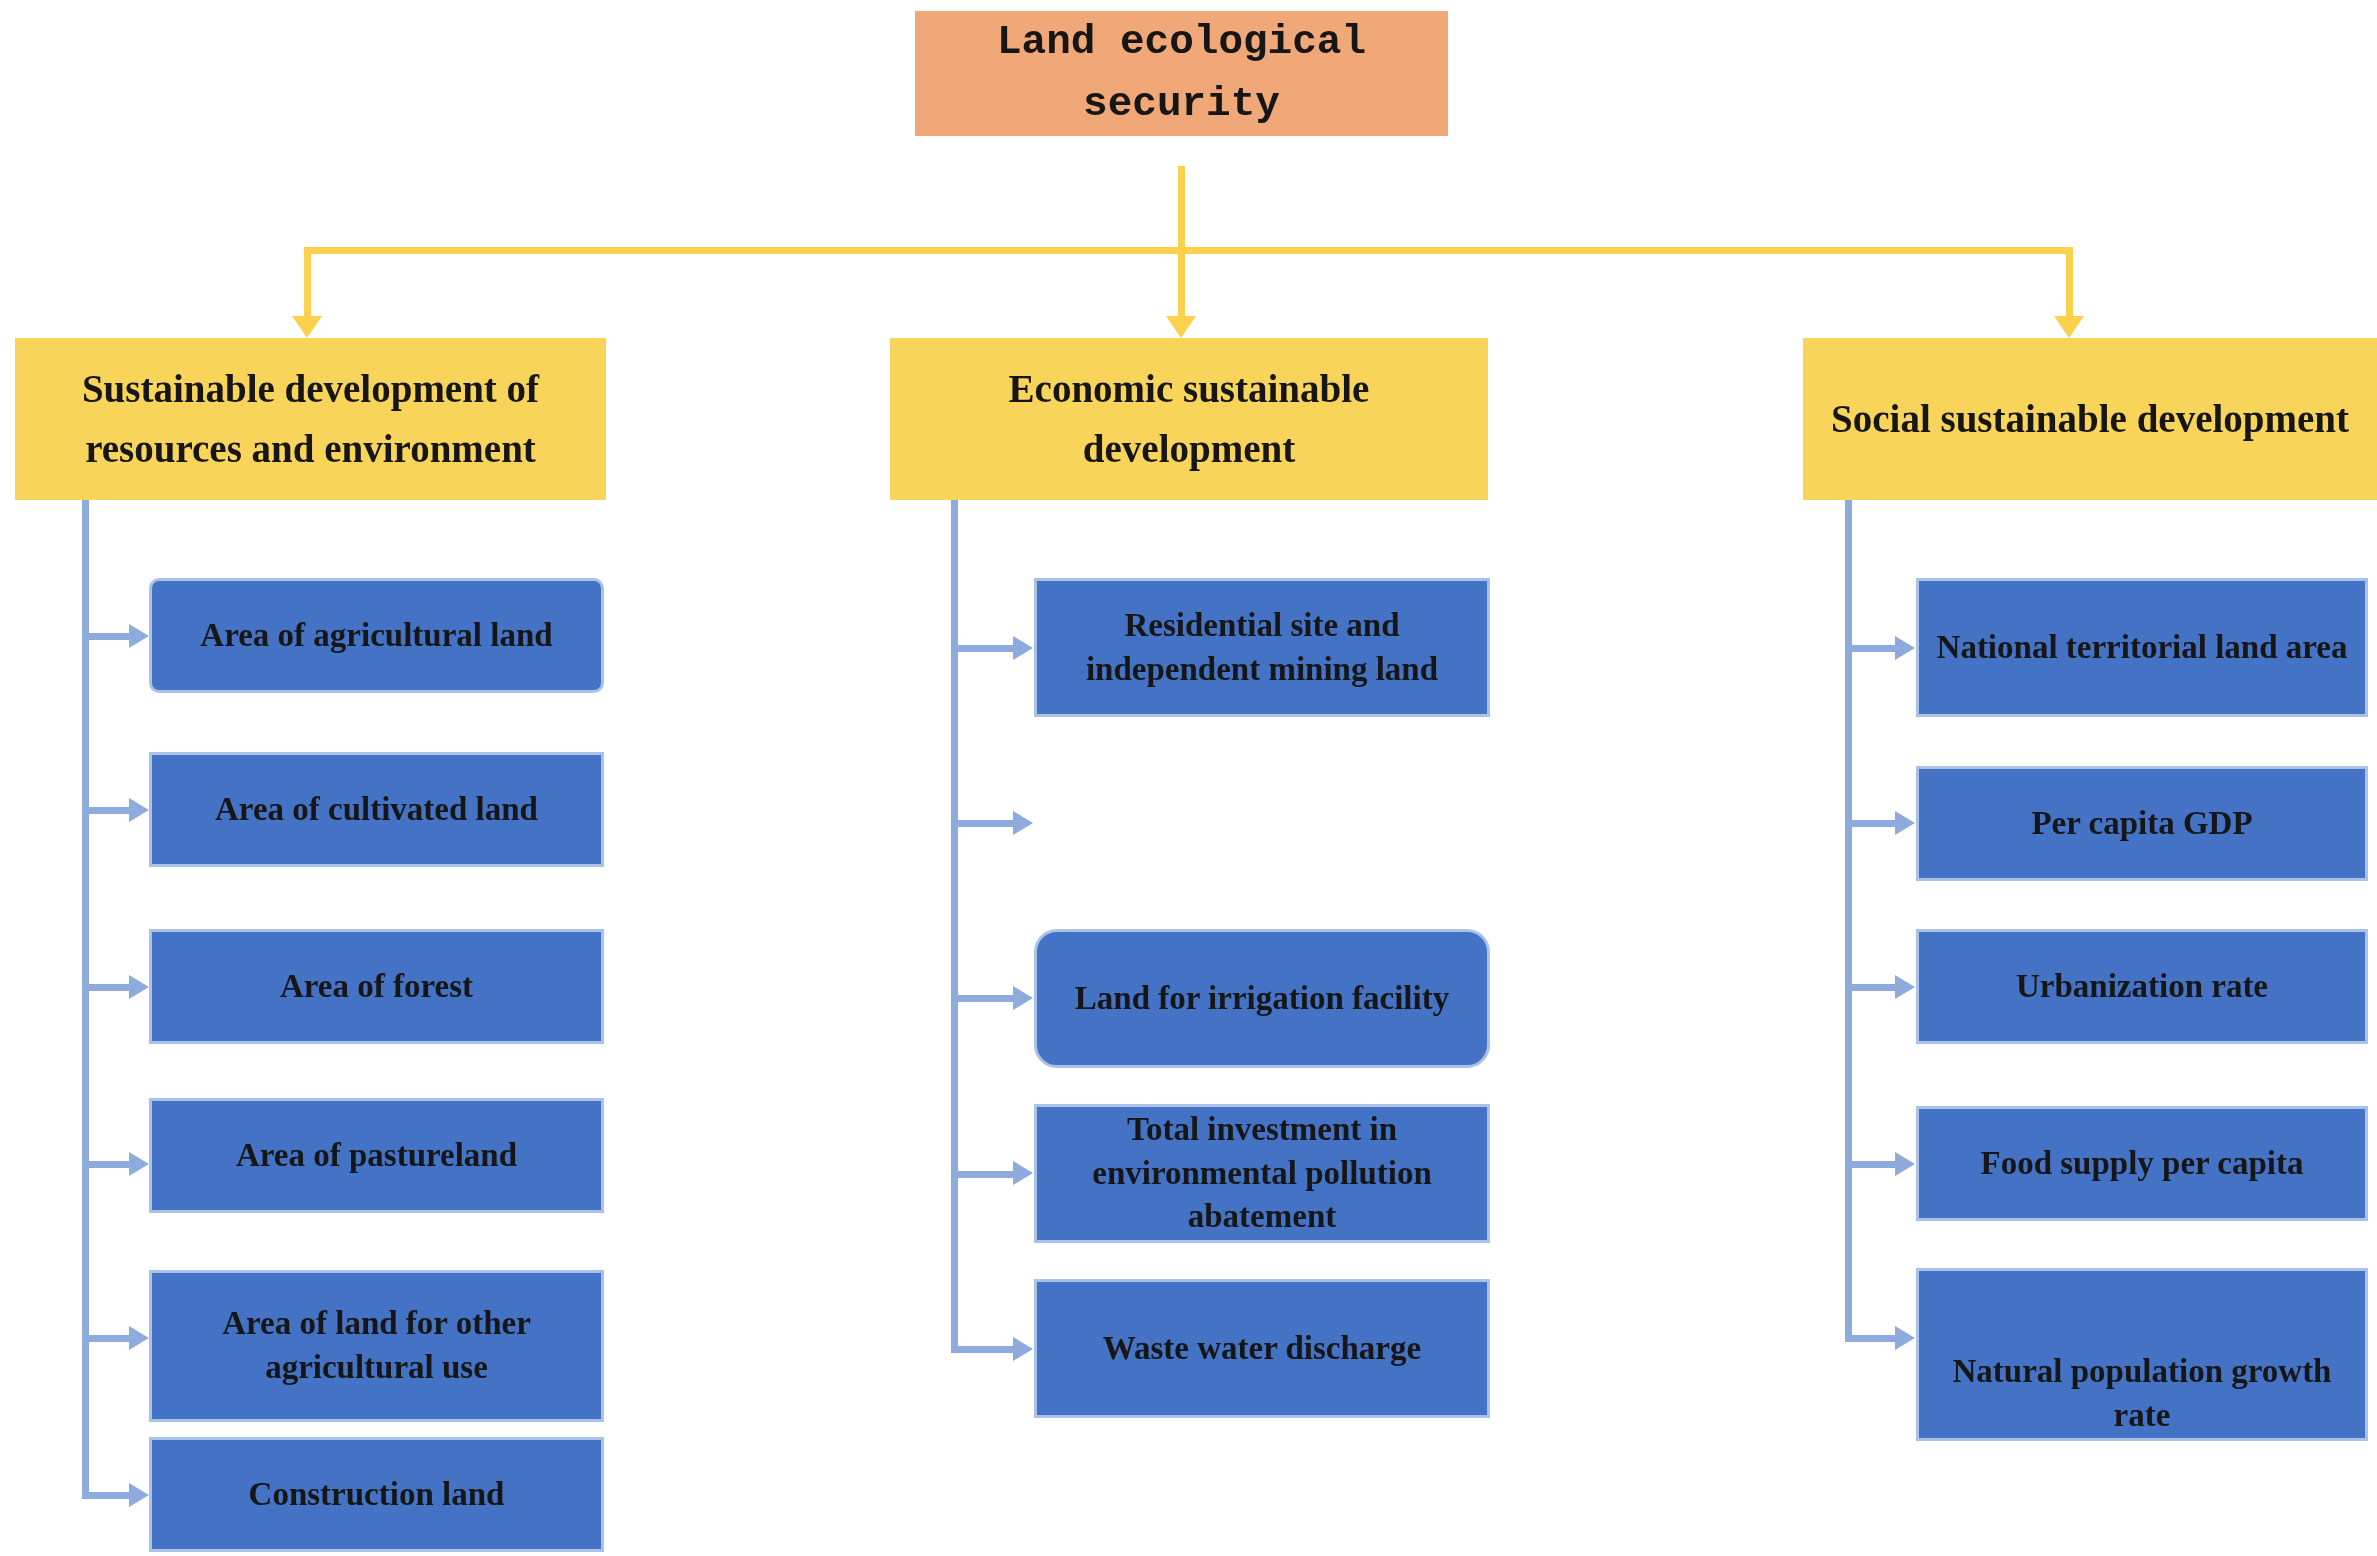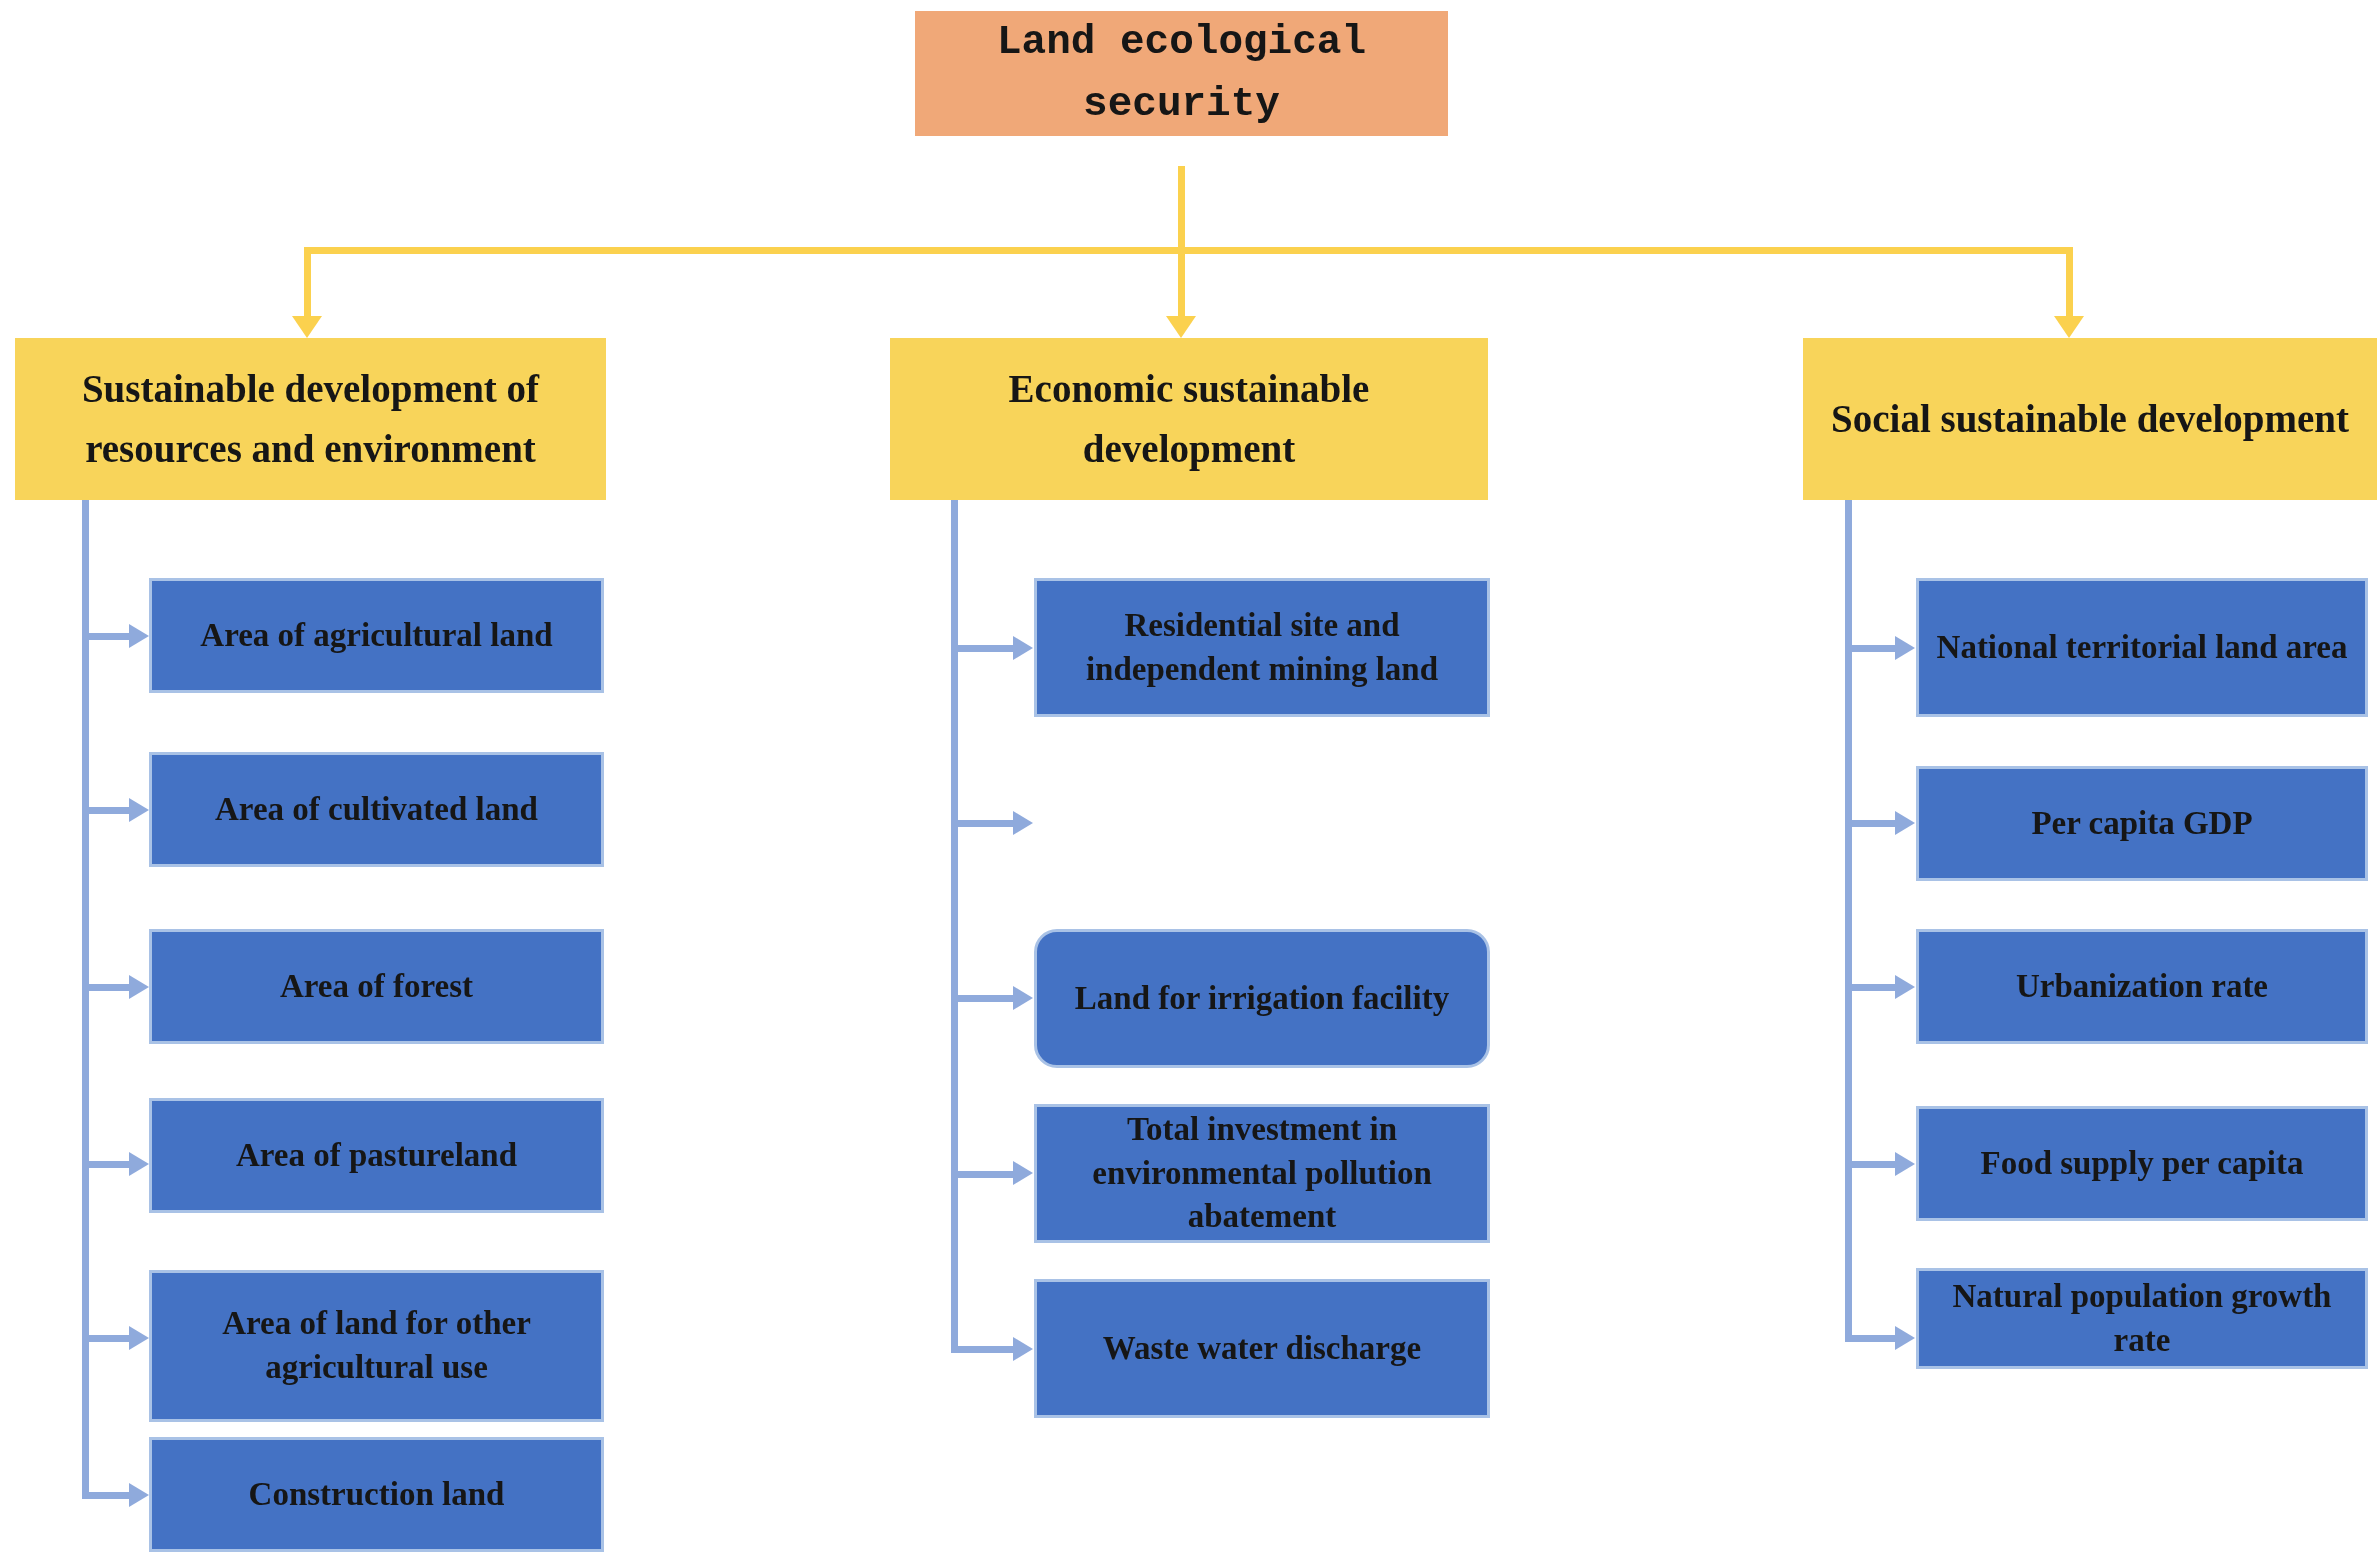--- a/index.html
+++ b/index.html
@@ -82,21 +82,21 @@
   <div class="arrow-right" style="left:129px;top:798px;"></div>
   <div class="bline" style="left:82px;top:984px;width:47px;height:6.7px;"></div>
   <div class="arrow-right" style="left:129px;top:975px;"></div>
   <div class="bline" style="left:82px;top:1161px;width:47px;height:6.7px;"></div>
   <div class="arrow-right" style="left:129px;top:1152px;"></div>
   <div class="bline" style="left:82px;top:1335px;width:47px;height:6.7px;"></div>
   <div class="arrow-right" style="left:129px;top:1326px;"></div>
   <div class="bline" style="left:82px;top:1492px;width:47px;height:6.7px;"></div>
   <div class="arrow-right" style="left:129px;top:1483px;"></div>
 
-  <div class="node leaf-node" style="left:149px;top:578px;width:455px;height:115px;">
+  <div class="node leaf-node" style="left:149px;top:578px;width:455px;height:115px;border-radius:10px;">
     <span>Area of agricultural land</span>
   </div>
   <div class="node leaf-node" style="left:149px;top:752px;width:455px;height:115px;">
     <span>Area of cultivated land</span>
   </div>
   <div class="node leaf-node" style="left:149px;top:929px;width:455px;height:115px;">
     <span>Area of forest</span>
   </div>
   <div class="node leaf-node" style="left:149px;top:1098px;width:455px;height:115px;">
     <span>Area of pastureland</span>
@@ -150,18 +150,18 @@
   </div>
   <div class="node leaf-node" style="left:1916px;top:766px;width:452px;height:115px;">
     <span>Per capita GDP</span>
   </div>
   <div class="node leaf-node" style="left:1916px;top:929px;width:452px;height:115px;">
     <span>Urbanization rate</span>
   </div>
   <div class="node leaf-node" style="left:1916px;top:1106px;width:452px;height:115px;">
     <span>Food supply per capita</span>
   </div>
-  <div class="node leaf-node" style="left:1916px;top:1268px;width:452px;height:101px;">
+  <div class="node leaf-node" style="left:1916px;top:1268px;width:452px;height:173px;align-items:flex-end;">
     <span>Natural population growth rate</span>
   </div>
 
 </div>
 
 
 </body></html>

